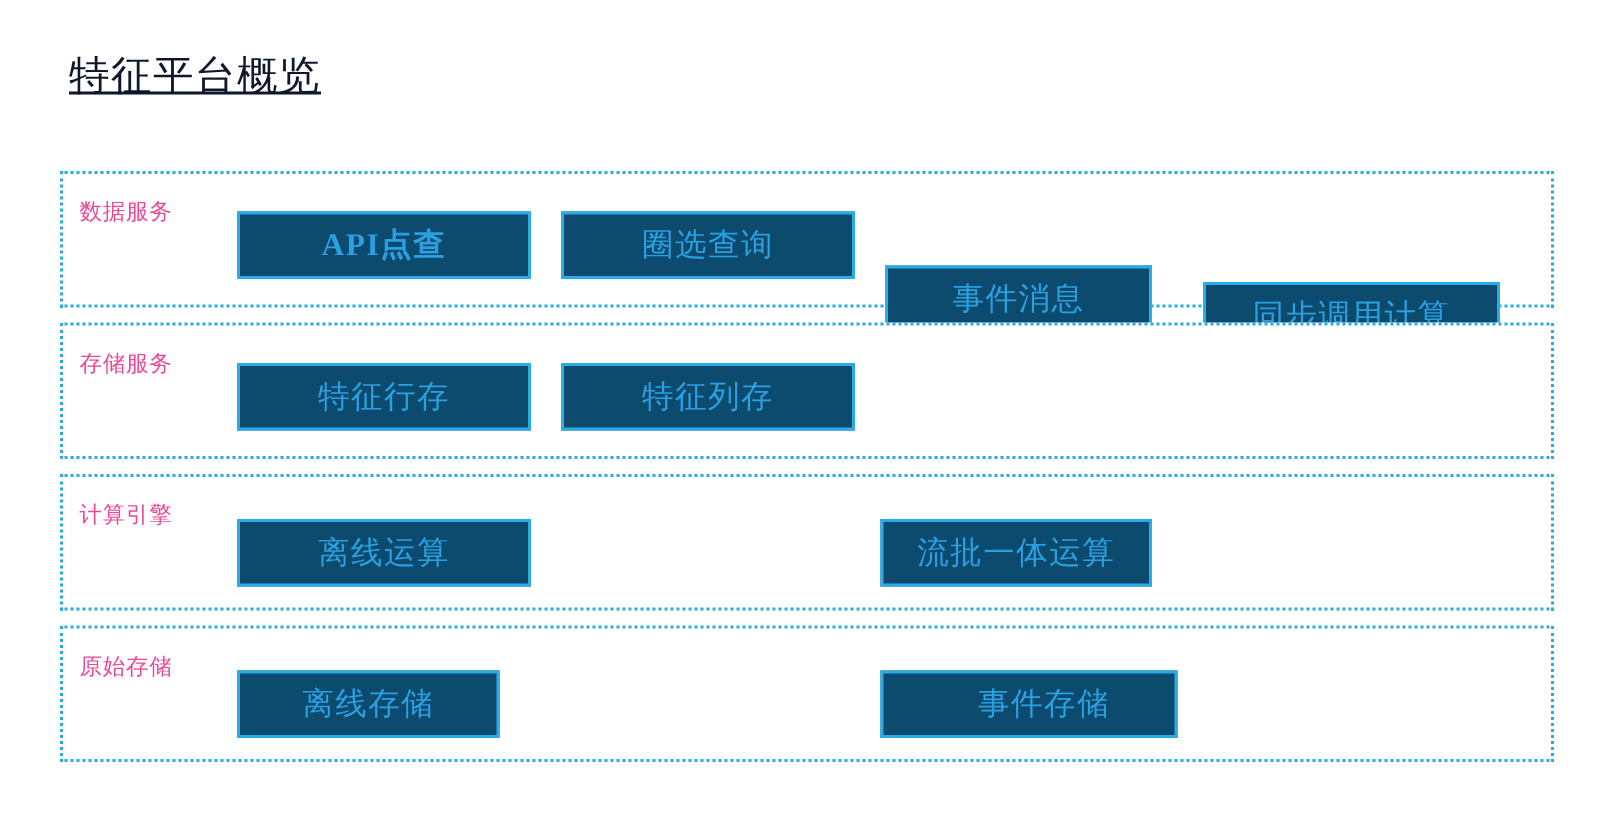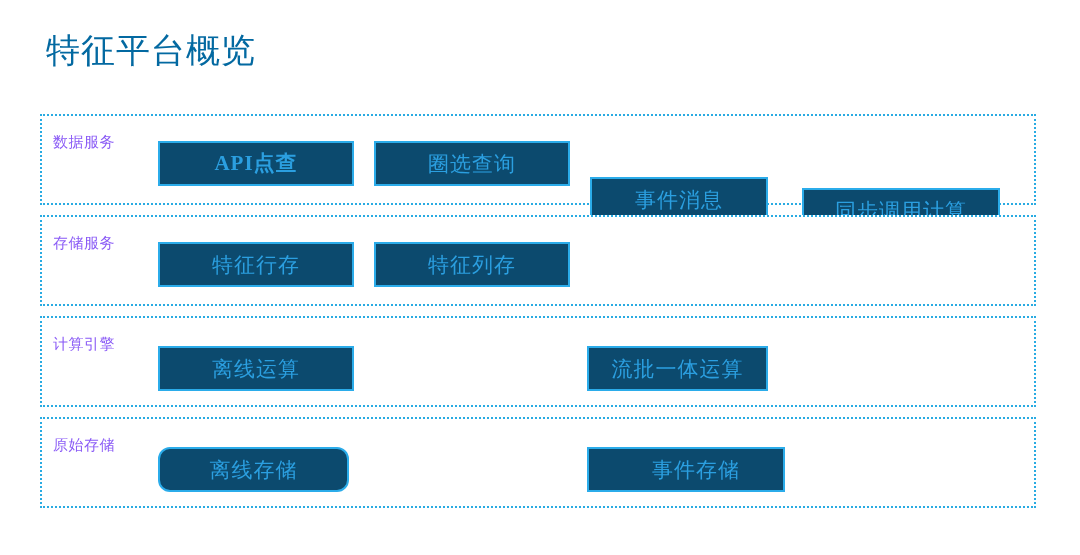--- a/index.html
+++ b/index.html
@@ -13,26 +13,27 @@
     height: 555px;
     font-family: "Liberation Sans", "DejaVu Sans", sans-serif;
     overflow: hidden;
     position: relative;
   }
 
   #page-title {
     position: absolute;
     left: 46px;
     top: 34px;
-    font-size: 34px;
+    font-size: 27px;
     line-height: 32px;
-    color: #0369a1;
+    color: #0f172a;
     letter-spacing: 1px;
     font-weight: 400;
     white-space: nowrap;
+    text-decoration: underline;
   }
 
   #diagram {
     position: absolute;
     left: 40px;
     top: 114px;
     width: 996px;
   }
 
   .layer-row {
@@ -46,21 +47,21 @@
   .layer-row.r2 { height: 91px; }
   .layer-row.r3 { height: 91px; }
   .layer-row.r4 { height: 91px; margin-bottom: 0; }
 
   .layer-label {
     position: absolute;
     left: 11px;
     top: 16px;
     font-size: 15px;
     line-height: 20px;
-    color: #8b5cf6;
+    color: #ec4899;
     letter-spacing: 0.5px;
     white-space: nowrap;
     font-weight: 400;
   }
 
   .boxes {
     position: absolute;
     left: 0;
     top: 0;
     right: 0;
@@ -95,21 +96,21 @@
 
   
   .r2 .b0 { left: 116px;  top: 25px; width: 196px; height: 45px; }
   .r2 .b1 { left: 332px;  top: 25px; width: 196px; height: 45px; }
 
   
   .r3 .b0 { left: 116px;  top: 28px; width: 196px; height: 45px; }
   .r3 .b1 { left: 545px;  top: 28px; width: 181px; height: 45px; }
 
   
-  .r4 .b0 { left: 116px;  top: 28px; width: 191px; height: 45px; border-radius: 12px; }
+  .r4 .b0 { left: 116px;  top: 28px; width: 175px; height: 45px; }
   .r4 .b1 { left: 545px;  top: 28px; width: 198px; height: 45px; padding-left: 20px; }
 </style>
 </head>
 <body>
 
 <div id="page-title">特征平台概览</div>
 
 <div id="diagram">
 
   <div class="layer-row r1">

